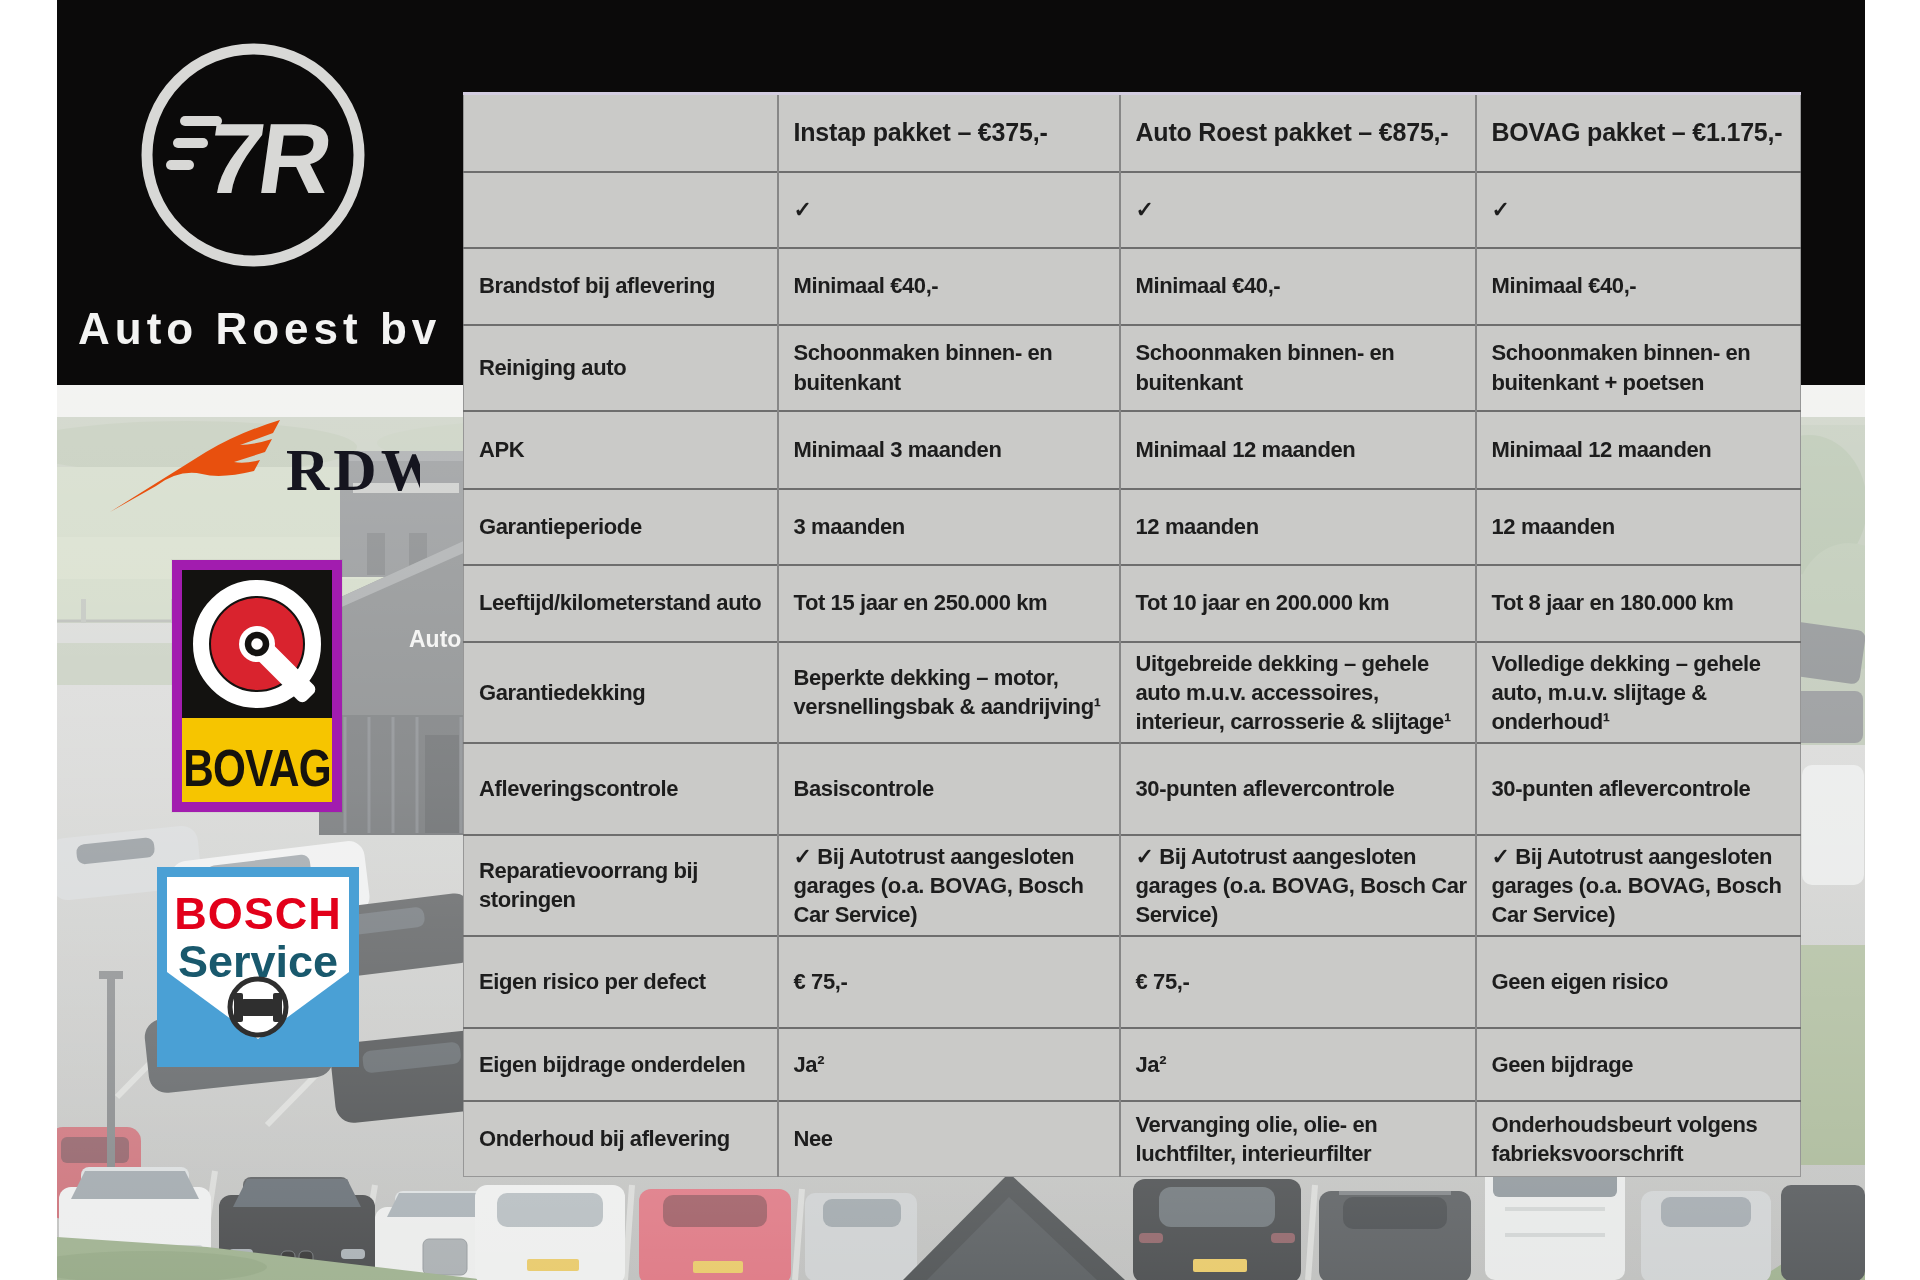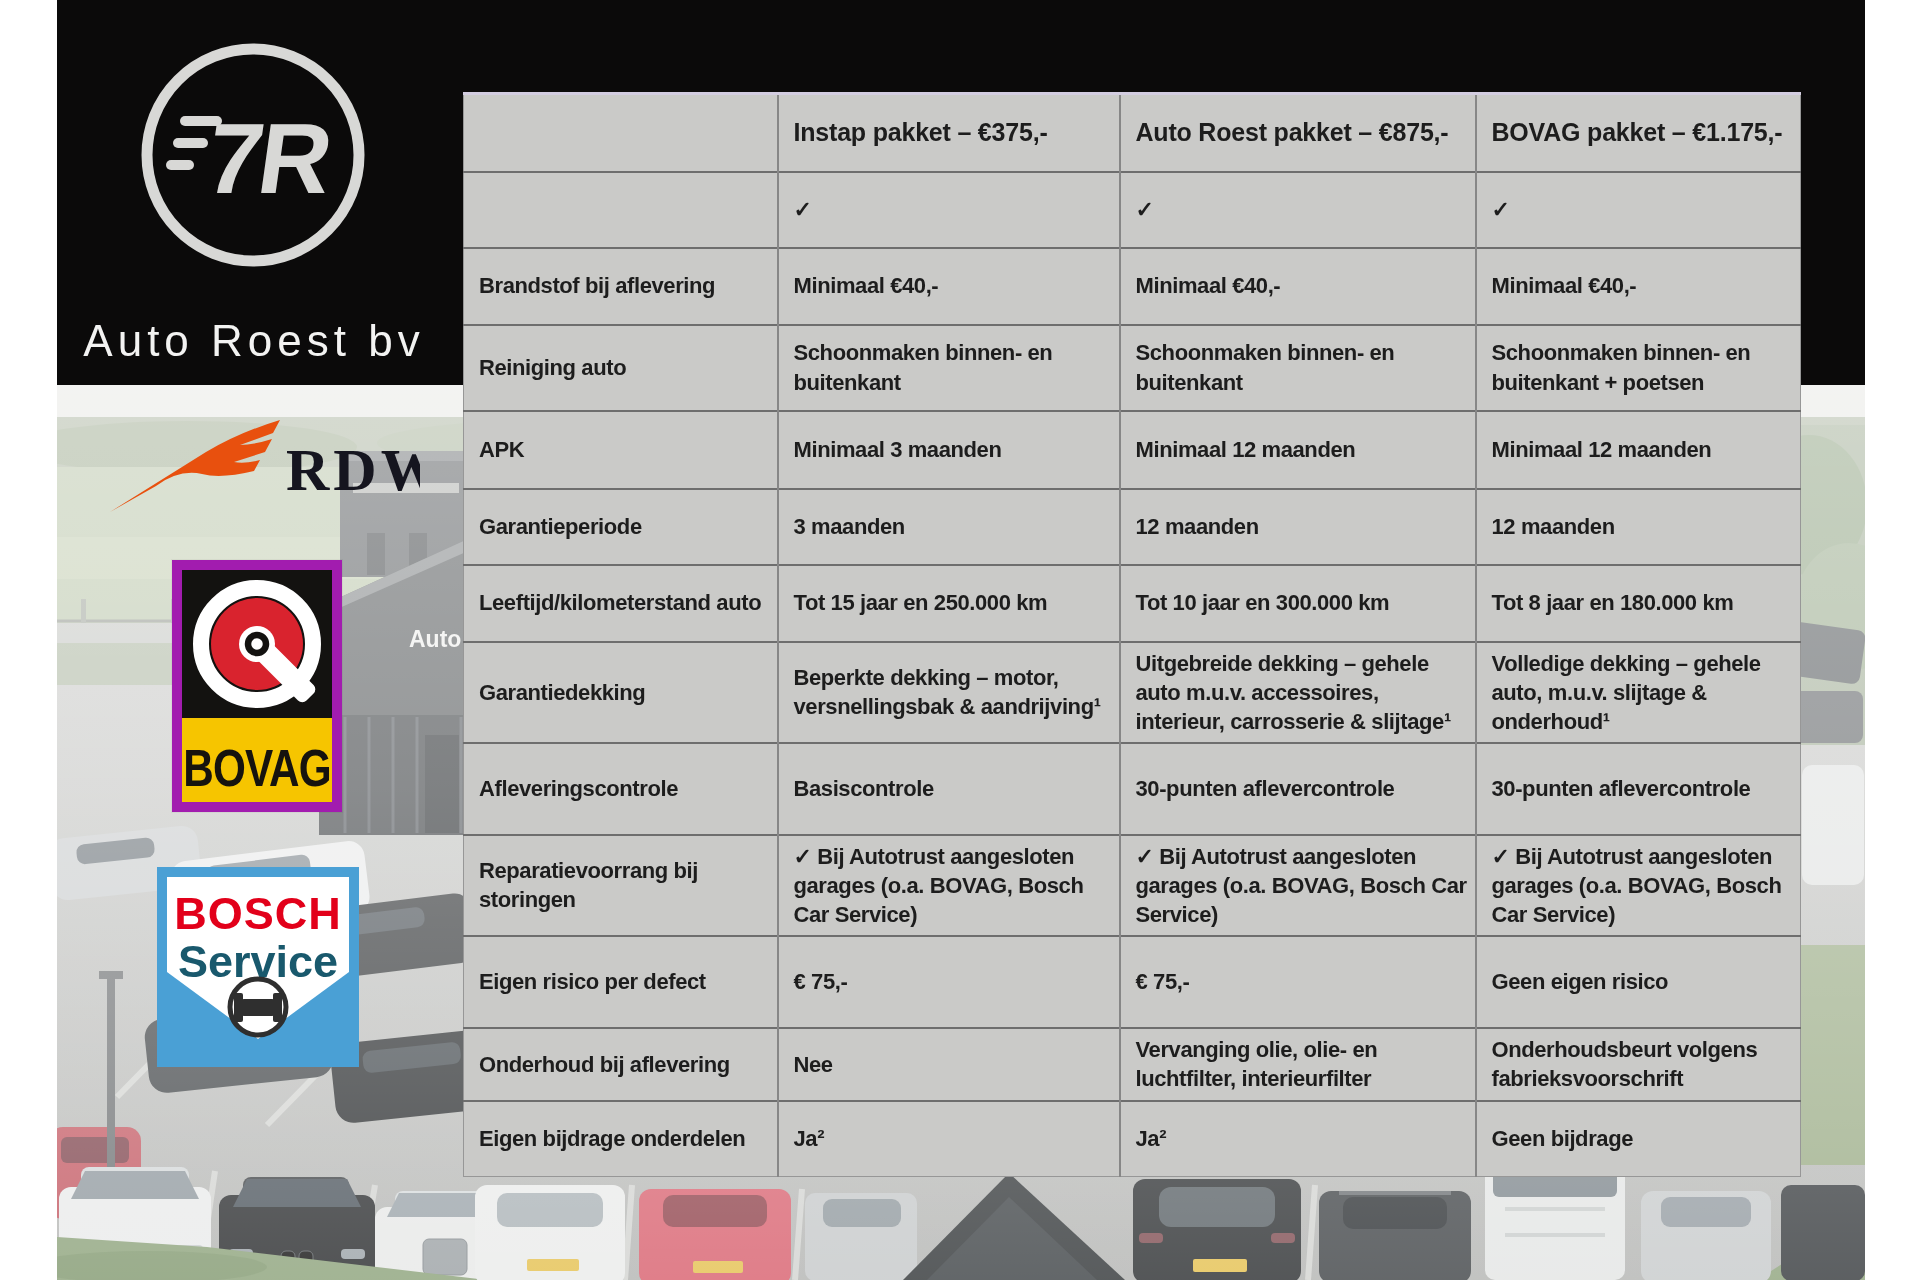--- a/index.html
+++ b/index.html
@@ -2,22 +2,22 @@
 <html style="--rdw_orange: #e8500e; --bovag_yellow: #f6c500; --bovag_red: #d9232e; --bosch_blue: #4aa0d5; --bosch_red: #e2001a; --bosch_teal: #19596d; --table_bg: #cacac8;"><head>
 <meta charset="utf-8">
 <style>
   html,body{margin:0;padding:0;background:#ffffff;}
   .canvas{position:relative;width:1920px;height:1280px;background:#ffffff;overflow:hidden;
           font-family:"Liberation Sans",sans-serif;}
 
   
   .black-band{position:absolute;left:57px;top:0;width:1808px;height:385px;background:#0b0a0a;}
   .brand-logo{position:absolute;left:128px;top:28px;width:250px;height:258px;}
-  .brand-name{position:absolute;left:78px;top:316px;width:352px;text-align:center;color:#f3f3f2;
-              font-size:44px;font-weight:normal;letter-spacing:5px;white-space:nowrap;}
+  .brand-name{position:absolute;left:78px;top:304px;width:352px;text-align:center;color:#f3f3f2;
+              font-size:44px;font-weight:bold;letter-spacing:5px;white-space:nowrap;}
 
   
   .photo{position:absolute;left:57px;top:385px;width:1808px;height:895px;overflow:hidden;}
   .photo svg{display:block;}
 
   
   .rdw{position:absolute;left:108px;top:408px;width:312px;height:110px;}
   .bovag{position:absolute;left:172px;top:560px;width:170px;height:252px;background:#a21caf;
          box-shadow:0 0 0 1px rgba(0,0,0,.04);}
   .bosch{position:absolute;left:157px;top:867px;width:202px;height:200px;}
@@ -353,21 +353,21 @@
         </tr>
         <tr>
           <th>Garantieperiode</th>
           <td>3 maanden</td>
           <td>12 maanden</td>
           <td>12 maanden</td>
         </tr>
         <tr>
           <th>Leeftijd/kilometerstand auto</th>
           <td>Tot 15 jaar en 250.000 km</td>
-          <td>Tot 10 jaar en 300.000 km</td>
+          <td>Tot 10 jaar en 200.000 km</td>
           <td>Tot 8 jaar en 180.000 km</td>
         </tr>
         <tr>
           <th>Garantiedekking</th>
           <td>Beperkte dekking – motor, versnellingsbak &amp; aandrijving¹</td>
           <td>Uitgebreide dekking – gehele auto m.u.v. accessoires, interieur, carrosserie &amp; slijtage¹</td>
           <td>Volledige dekking – gehele auto, m.u.v. slijtage &amp; onderhoud¹</td>
         </tr>
         <tr>
           <th>Afleveringscontrole</th>
@@ -381,27 +381,27 @@
           <td>✓ Bij Autotrust aangesloten garages (o.a. BOVAG, Bosch Car Service)</td>
           <td>✓ Bij Autotrust aangesloten garages (o.a. BOVAG, Bosch Car Service)</td>
         </tr>
         <tr>
           <th>Eigen risico per defect</th>
           <td>€ 75,-</td>
           <td>€ 75,-</td>
           <td>Geen eigen risico</td>
         </tr>
         <tr>
+          <th>Eigen bijdrage onderdelen</th>
+          <td>Ja²</td>
+          <td>Ja²</td>
+          <td>Geen bijdrage</td>
+        </tr>
+        <tr>
           <th>Onderhoud bij aflevering</th>
           <td>Nee</td>
           <td>Vervanging olie, olie- en luchtfilter, interieurfilter</td>
           <td>Onderhoudsbeurt volgens fabrieksvoorschrift</td>
         </tr>
-        <tr>
-          <th>Eigen bijdrage onderdelen</th>
-          <td>Ja²</td>
-          <td>Ja²</td>
-          <td>Geen bijdrage</td>
-        </tr>
       </tbody>
   </table>
 
 </div>
 
 </body></html>

